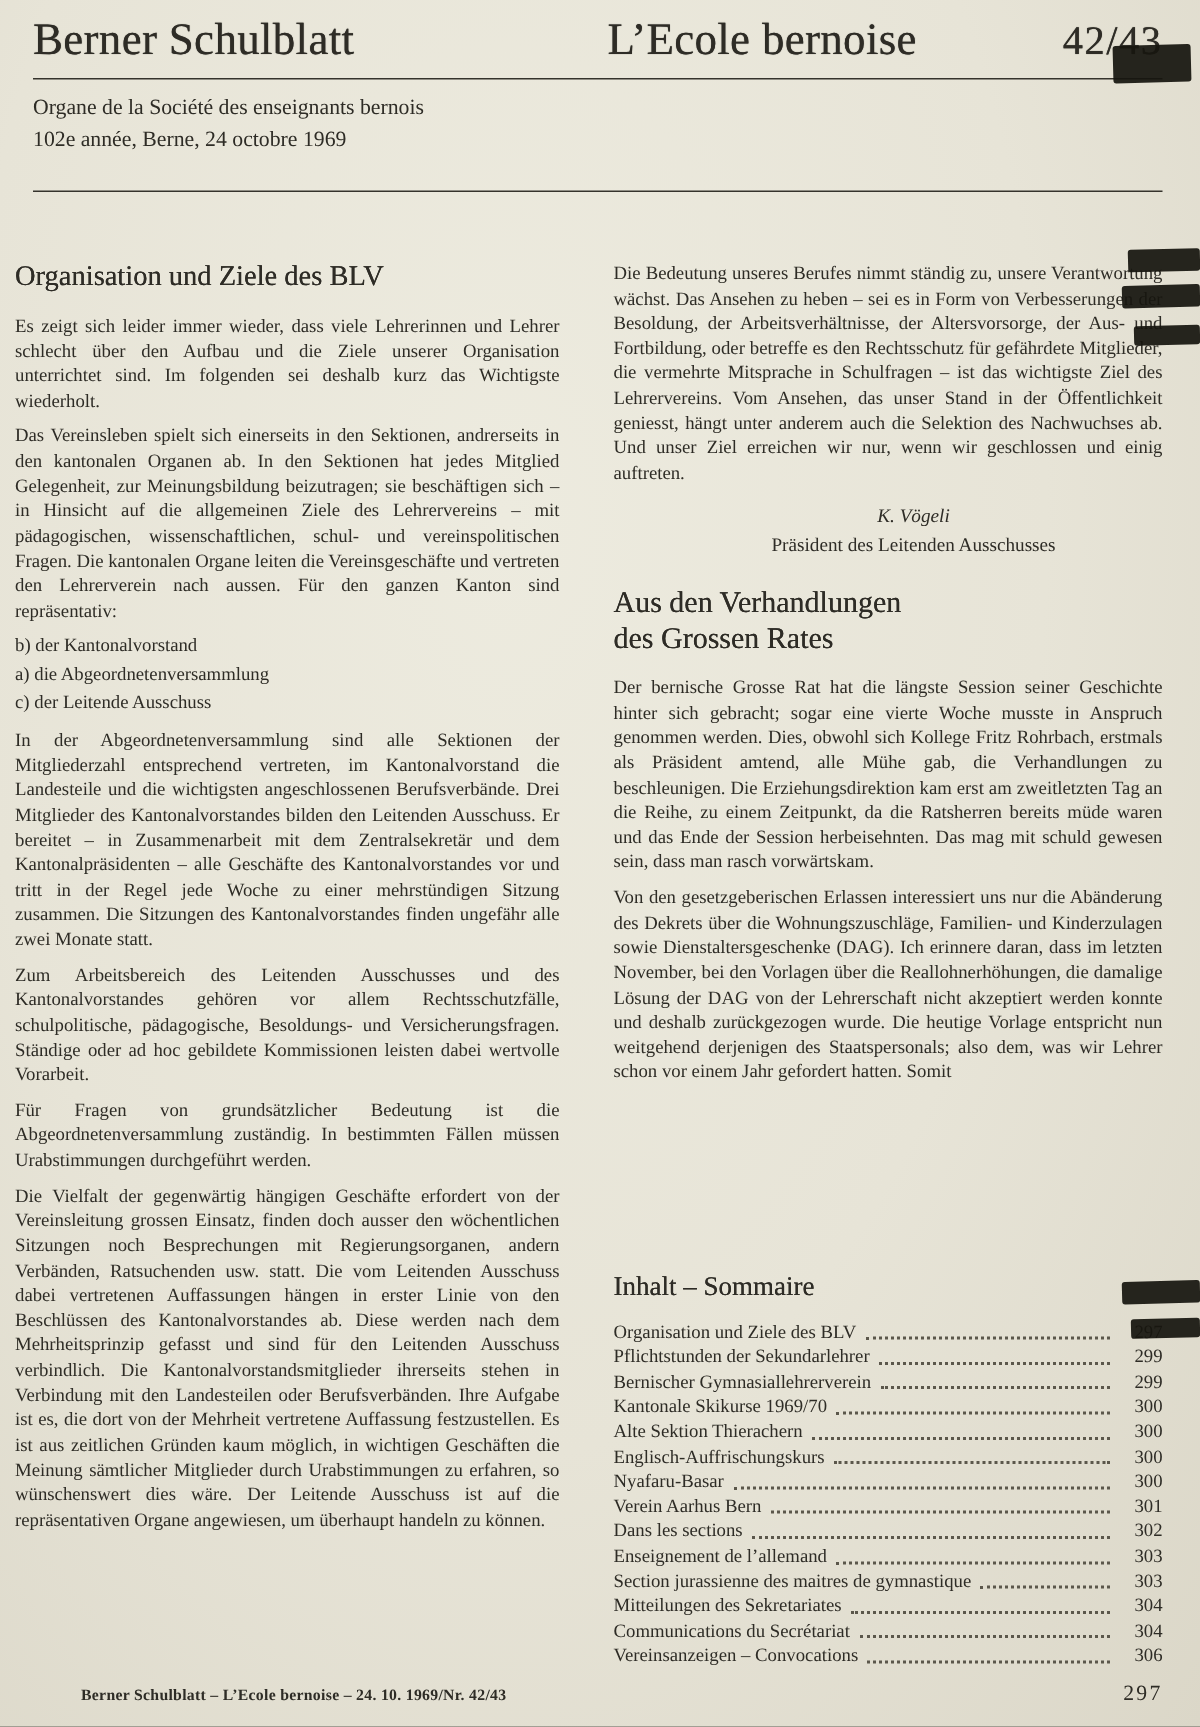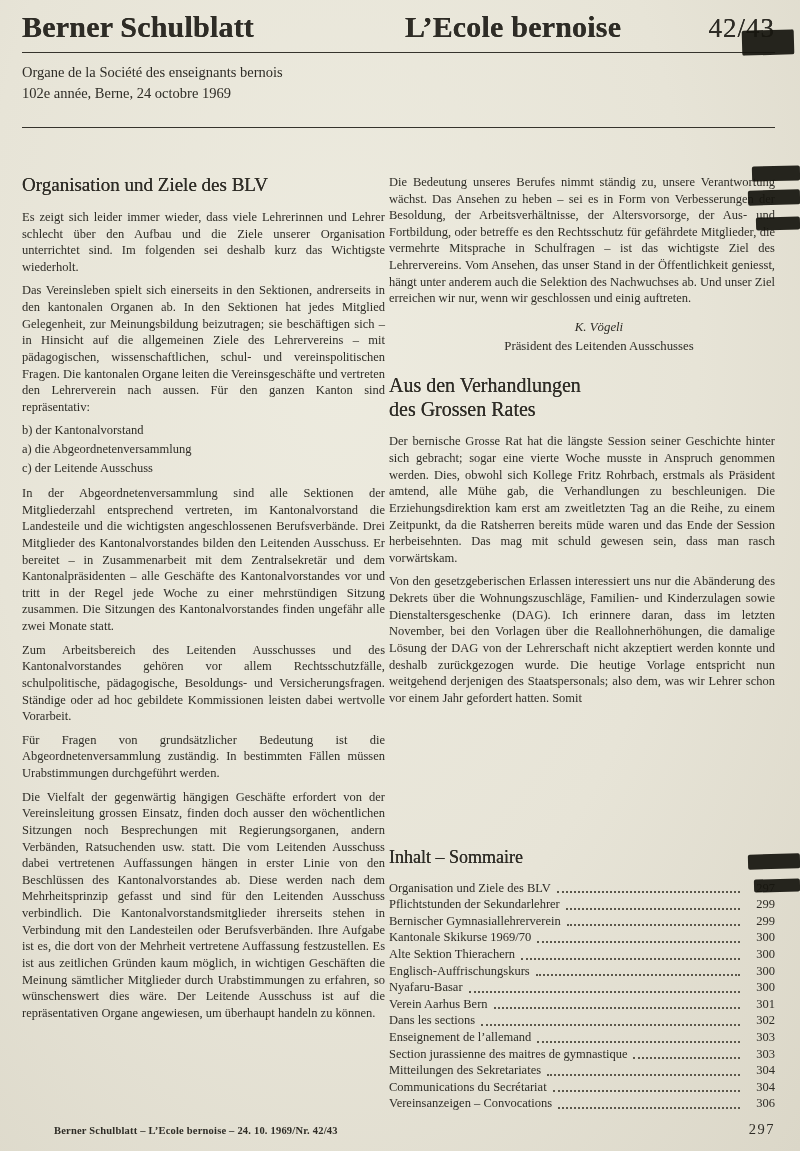--- a/index.html
+++ b/index.html
@@ -8,28 +8,28 @@
     position: relative;
     width: 800px; height: 1151px;
     margin: 0 auto;
     background: radial-gradient(ellipse at 42% 30%, #edebdf 0%, #e7e4d7 55%, #dbd7c8 100%);
     color: #2e2c26;
     font-family: "Liberation Serif", "DejaVu Serif", serif;
     overflow: hidden;
   }
   .grid2 { display: grid; grid-template-columns: 363px 1fr; column-gap: 20px; margin: 0 25px 0 22px; }
   .masthead { padding-top: 10px; }
-  .title-cell h1 { font-size: 30px; font-weight: 700; margin: 0; letter-spacing: .2px; text-shadow: 0 0 .5px currentColor; }
+  .title-cell h1 { font-size: 30px; font-weight: 400; margin: 0; letter-spacing: .2px; text-shadow: 0 0 .5px currentColor; }
   .title-right { display: flex; justify-content: space-between; align-items: baseline; }
   .issue { font-size: 27px; letter-spacing: 1px; text-shadow: 0 0 .5px currentColor; }
   .rule { border: 0; border-top: 1.6px solid #35332c; margin: 8px 25px 0 22px; }
   .subtitle-block { padding: 9px 0 14px; }
   .subtitle-block p { margin: 0; font-size: 14.5px; line-height: 1.48; }
 
-  .columns { display: grid; grid-template-columns: 363px 1fr; column-gap: 4px; margin: 46px 25px 0 22px; height: 938px; }
+  .columns { display: grid; grid-template-columns: 363px 1fr; column-gap: 36px; margin: 46px 25px 0 10px; height: 938px; }
   h2.article-h { font-size: 19px; font-weight: 500; margin: 0 0 13px; text-shadow: 0 0 .4px currentColor; }
   p.body { font-size: 12.5px; line-height: 1.33; text-align: justify; margin: 0 0 7px; hyphens: auto; }
   .org-list { margin: 0 0 8px; }
   .org-list p { font-size: 12.5px; line-height: 1.35; margin: 0 0 2px; }
 
   .col-right { display: flex; flex-direction: column; }
   .signature { margin: 4px 0 8px; text-align: center; padding-left: 34px; font-size: 12.8px; line-height: 1.5; }
   .sig-name { font-style: italic; margin: 0; }
   .sig-role { margin: 0; }
   h2.rat-h { font-size: 20px; font-weight: 500; line-height: 1.18; margin: 10px 0 12px; text-shadow: 0 0 .4px currentColor; }

